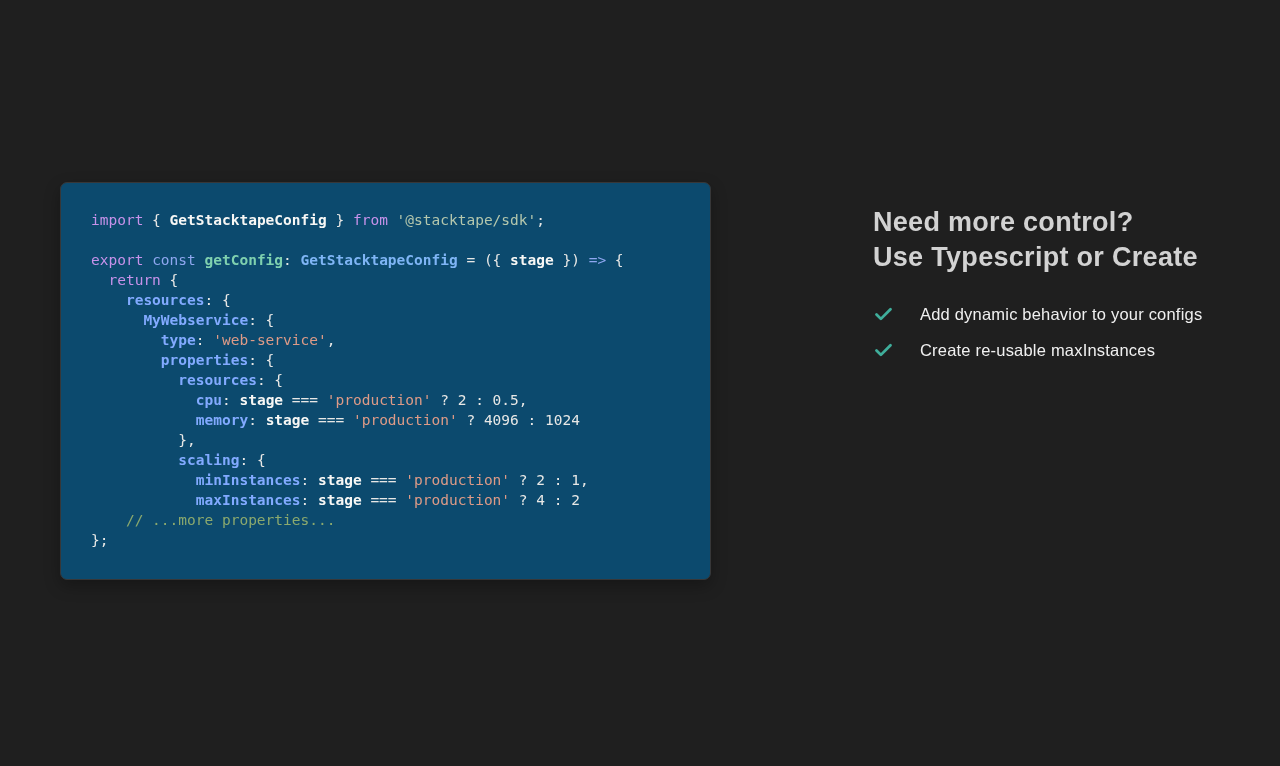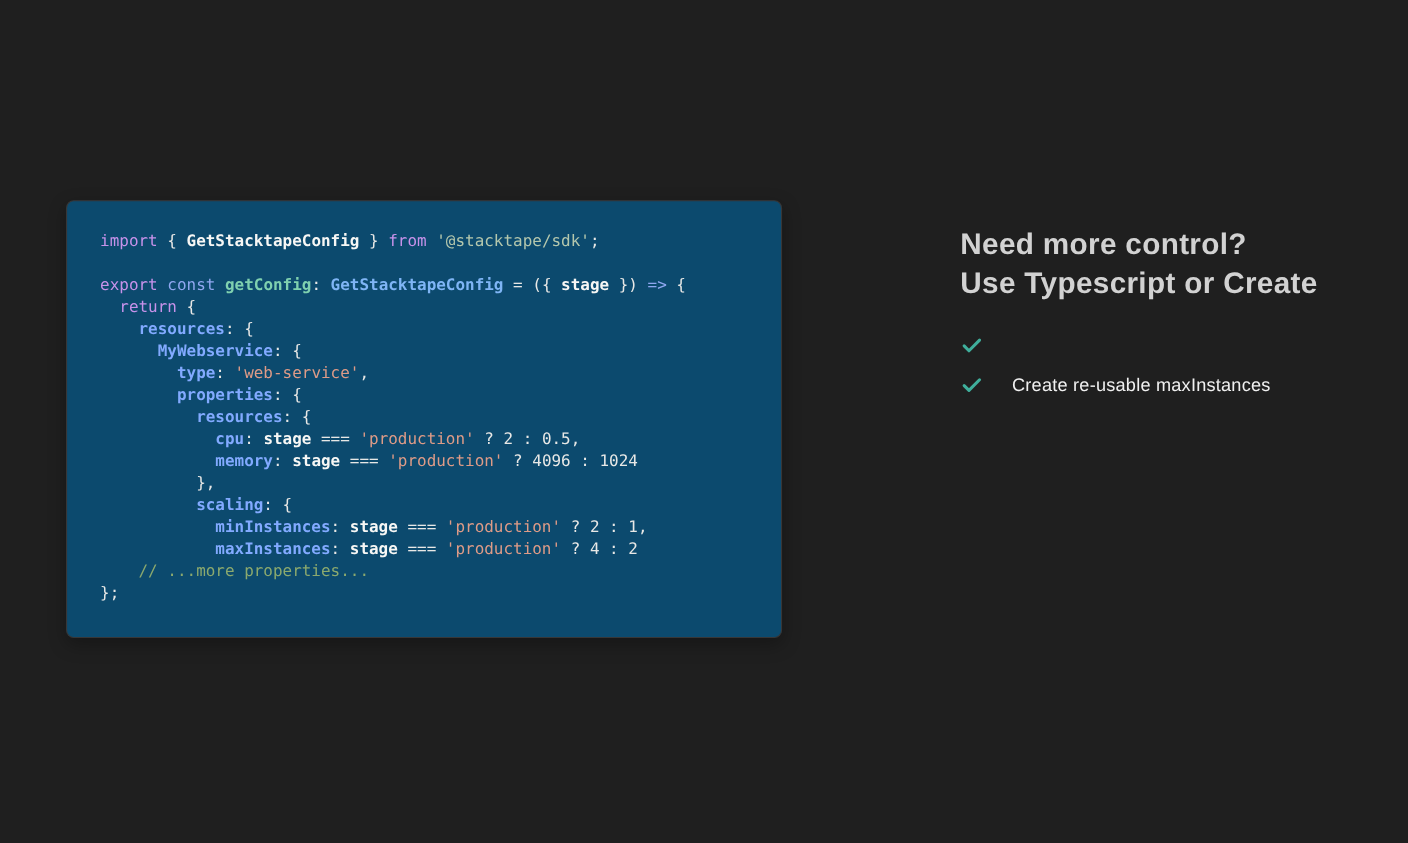--- a/index.html
+++ b/index.html
@@ -90,20 +90,21 @@
 <div class="feature-panel">
   <h2 class="section-title">
     <span>Need more control?</span><br>
     <span>Use Typescript or Create</span>
   </h2>
   <ul class="feature-list">
     <li class="feature-item">
       <svg class="check-icon" viewBox="0 0 24 24" fill="none">
         <polyline points="20 6 9 17 4 12" stroke="#3fae9b" stroke-width="3.2" stroke-linecap="round" stroke-linejoin="round"></polyline>
       </svg>
+      <span class="feature-text">Add dynamic behavior to your configs</span>
     </li>
     <li class="feature-item">
       <svg class="check-icon" viewBox="0 0 24 24" fill="none">
         <polyline points="20 6 9 17 4 12" stroke="#3fae9b" stroke-width="3.2" stroke-linecap="round" stroke-linejoin="round"></polyline>
       </svg>
       <span class="feature-text">Create re-usable maxInstances</span>
     </li>
   </ul>
 </div>
 

